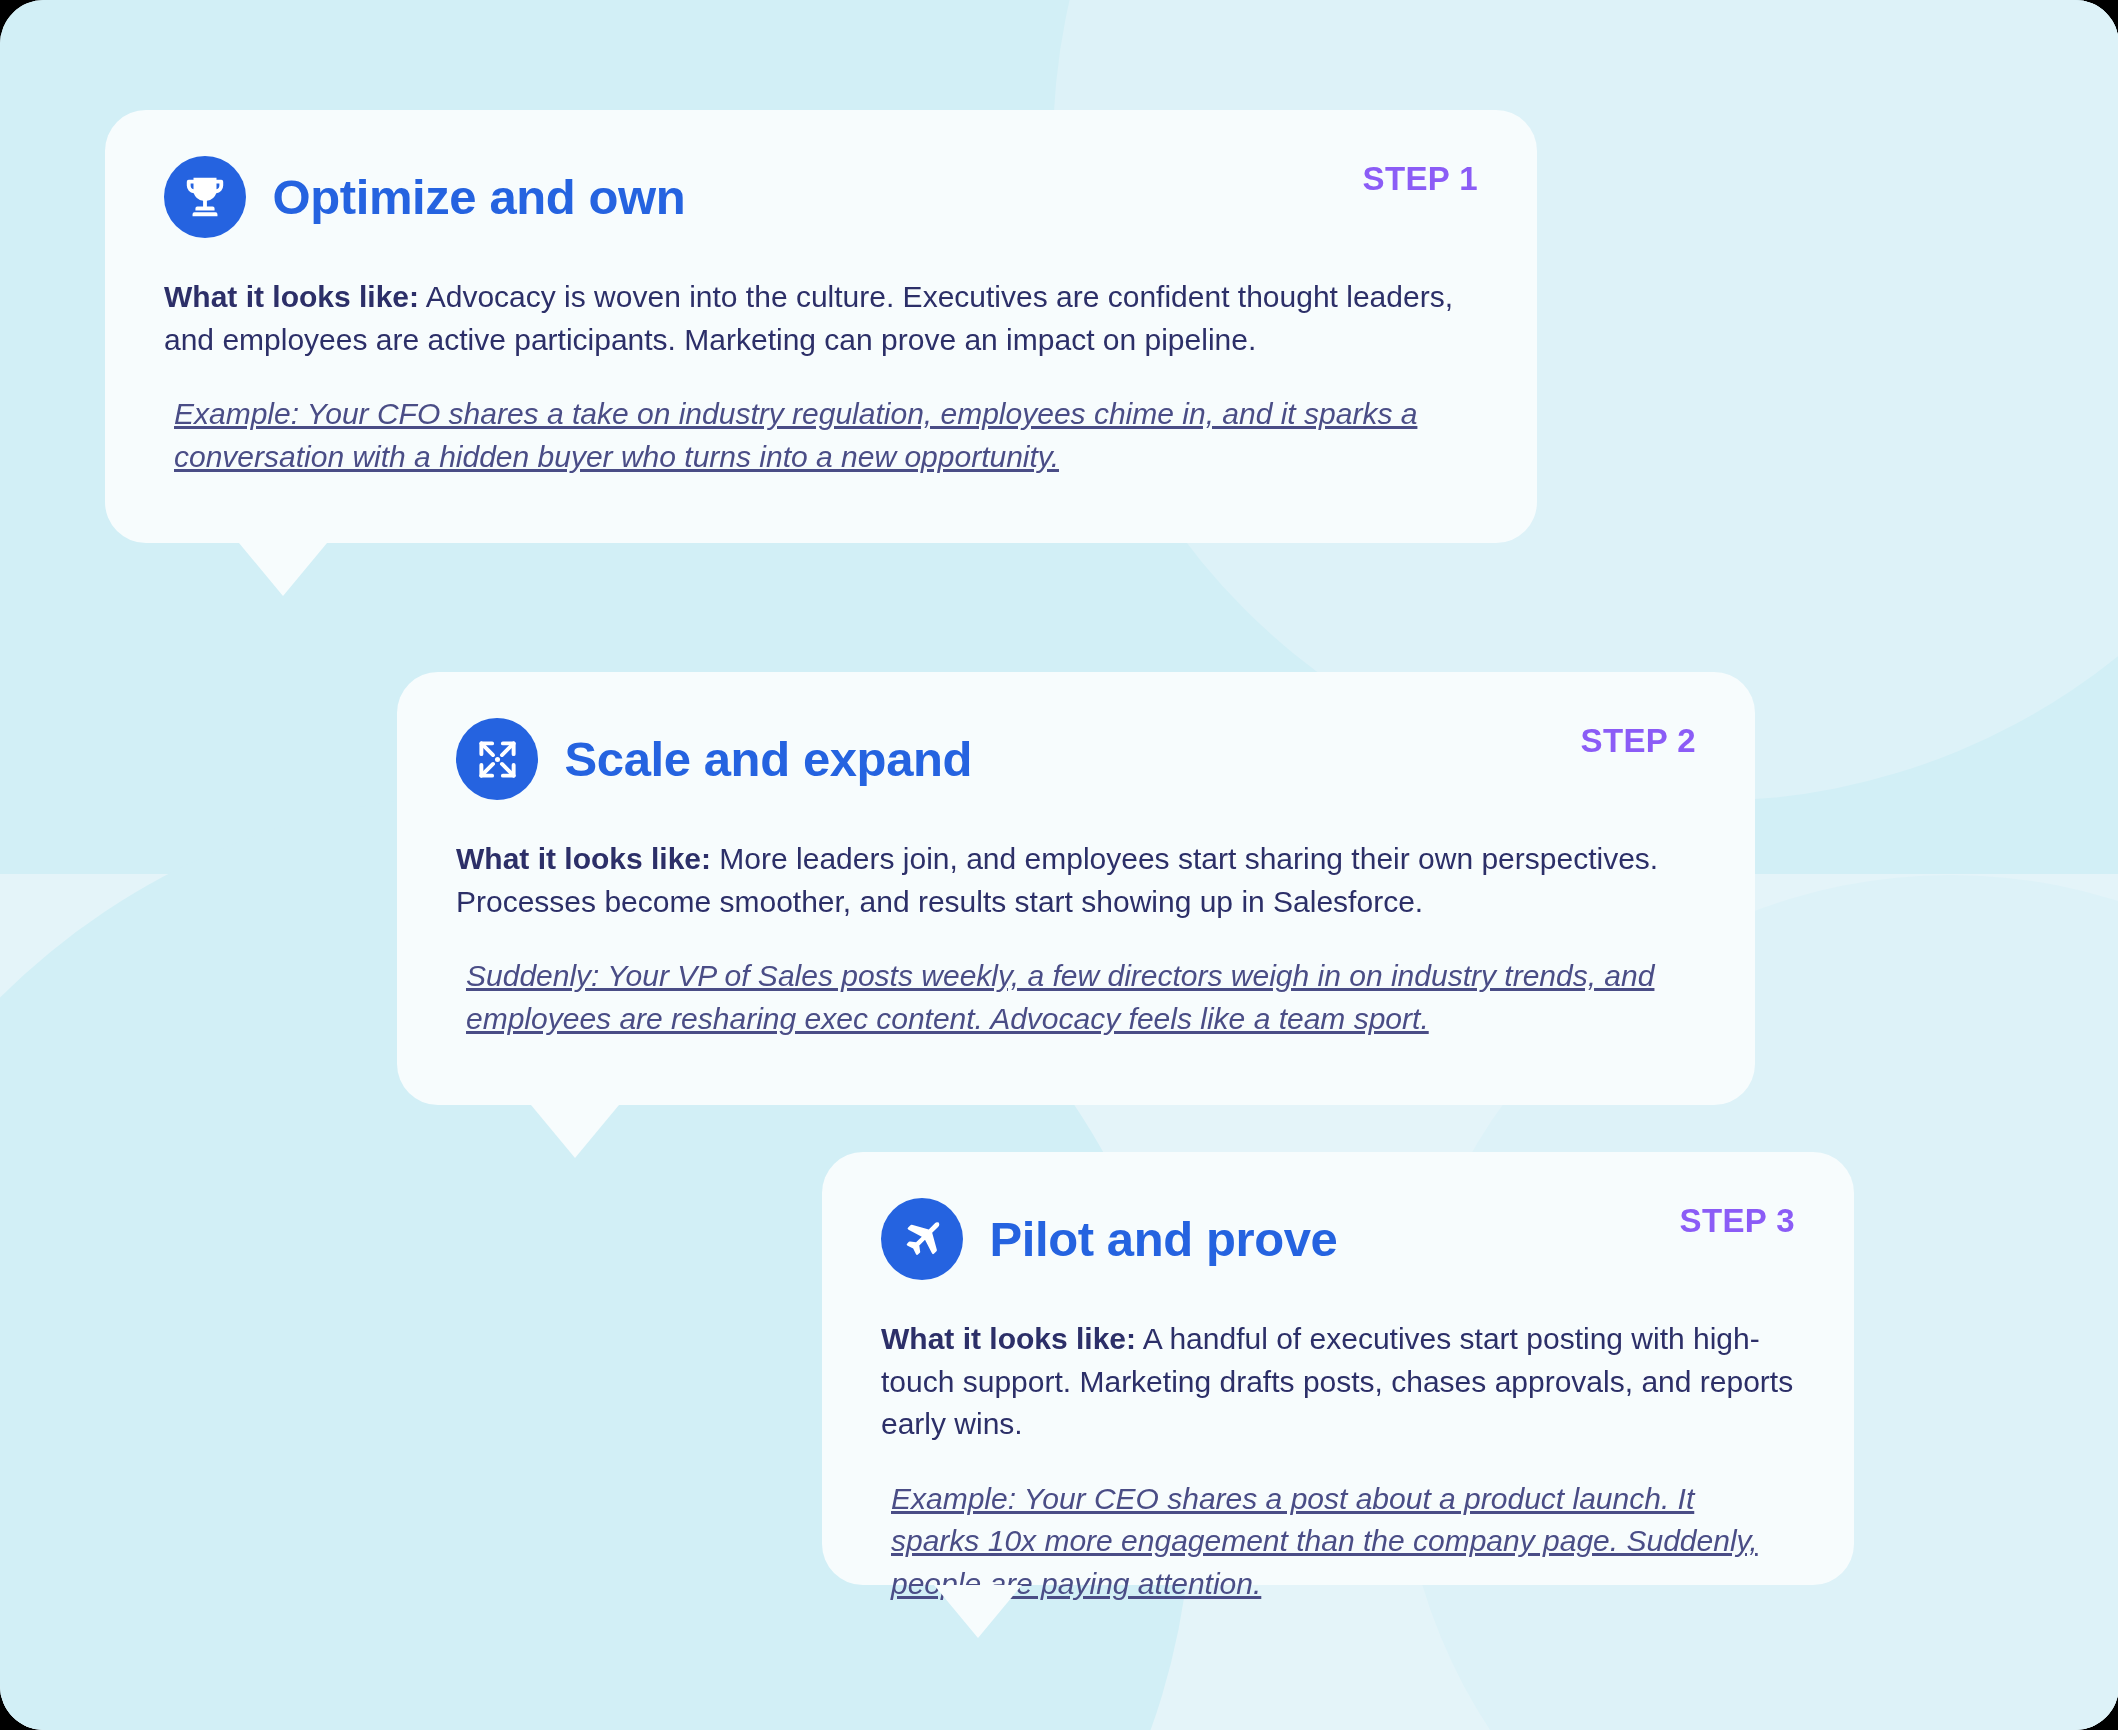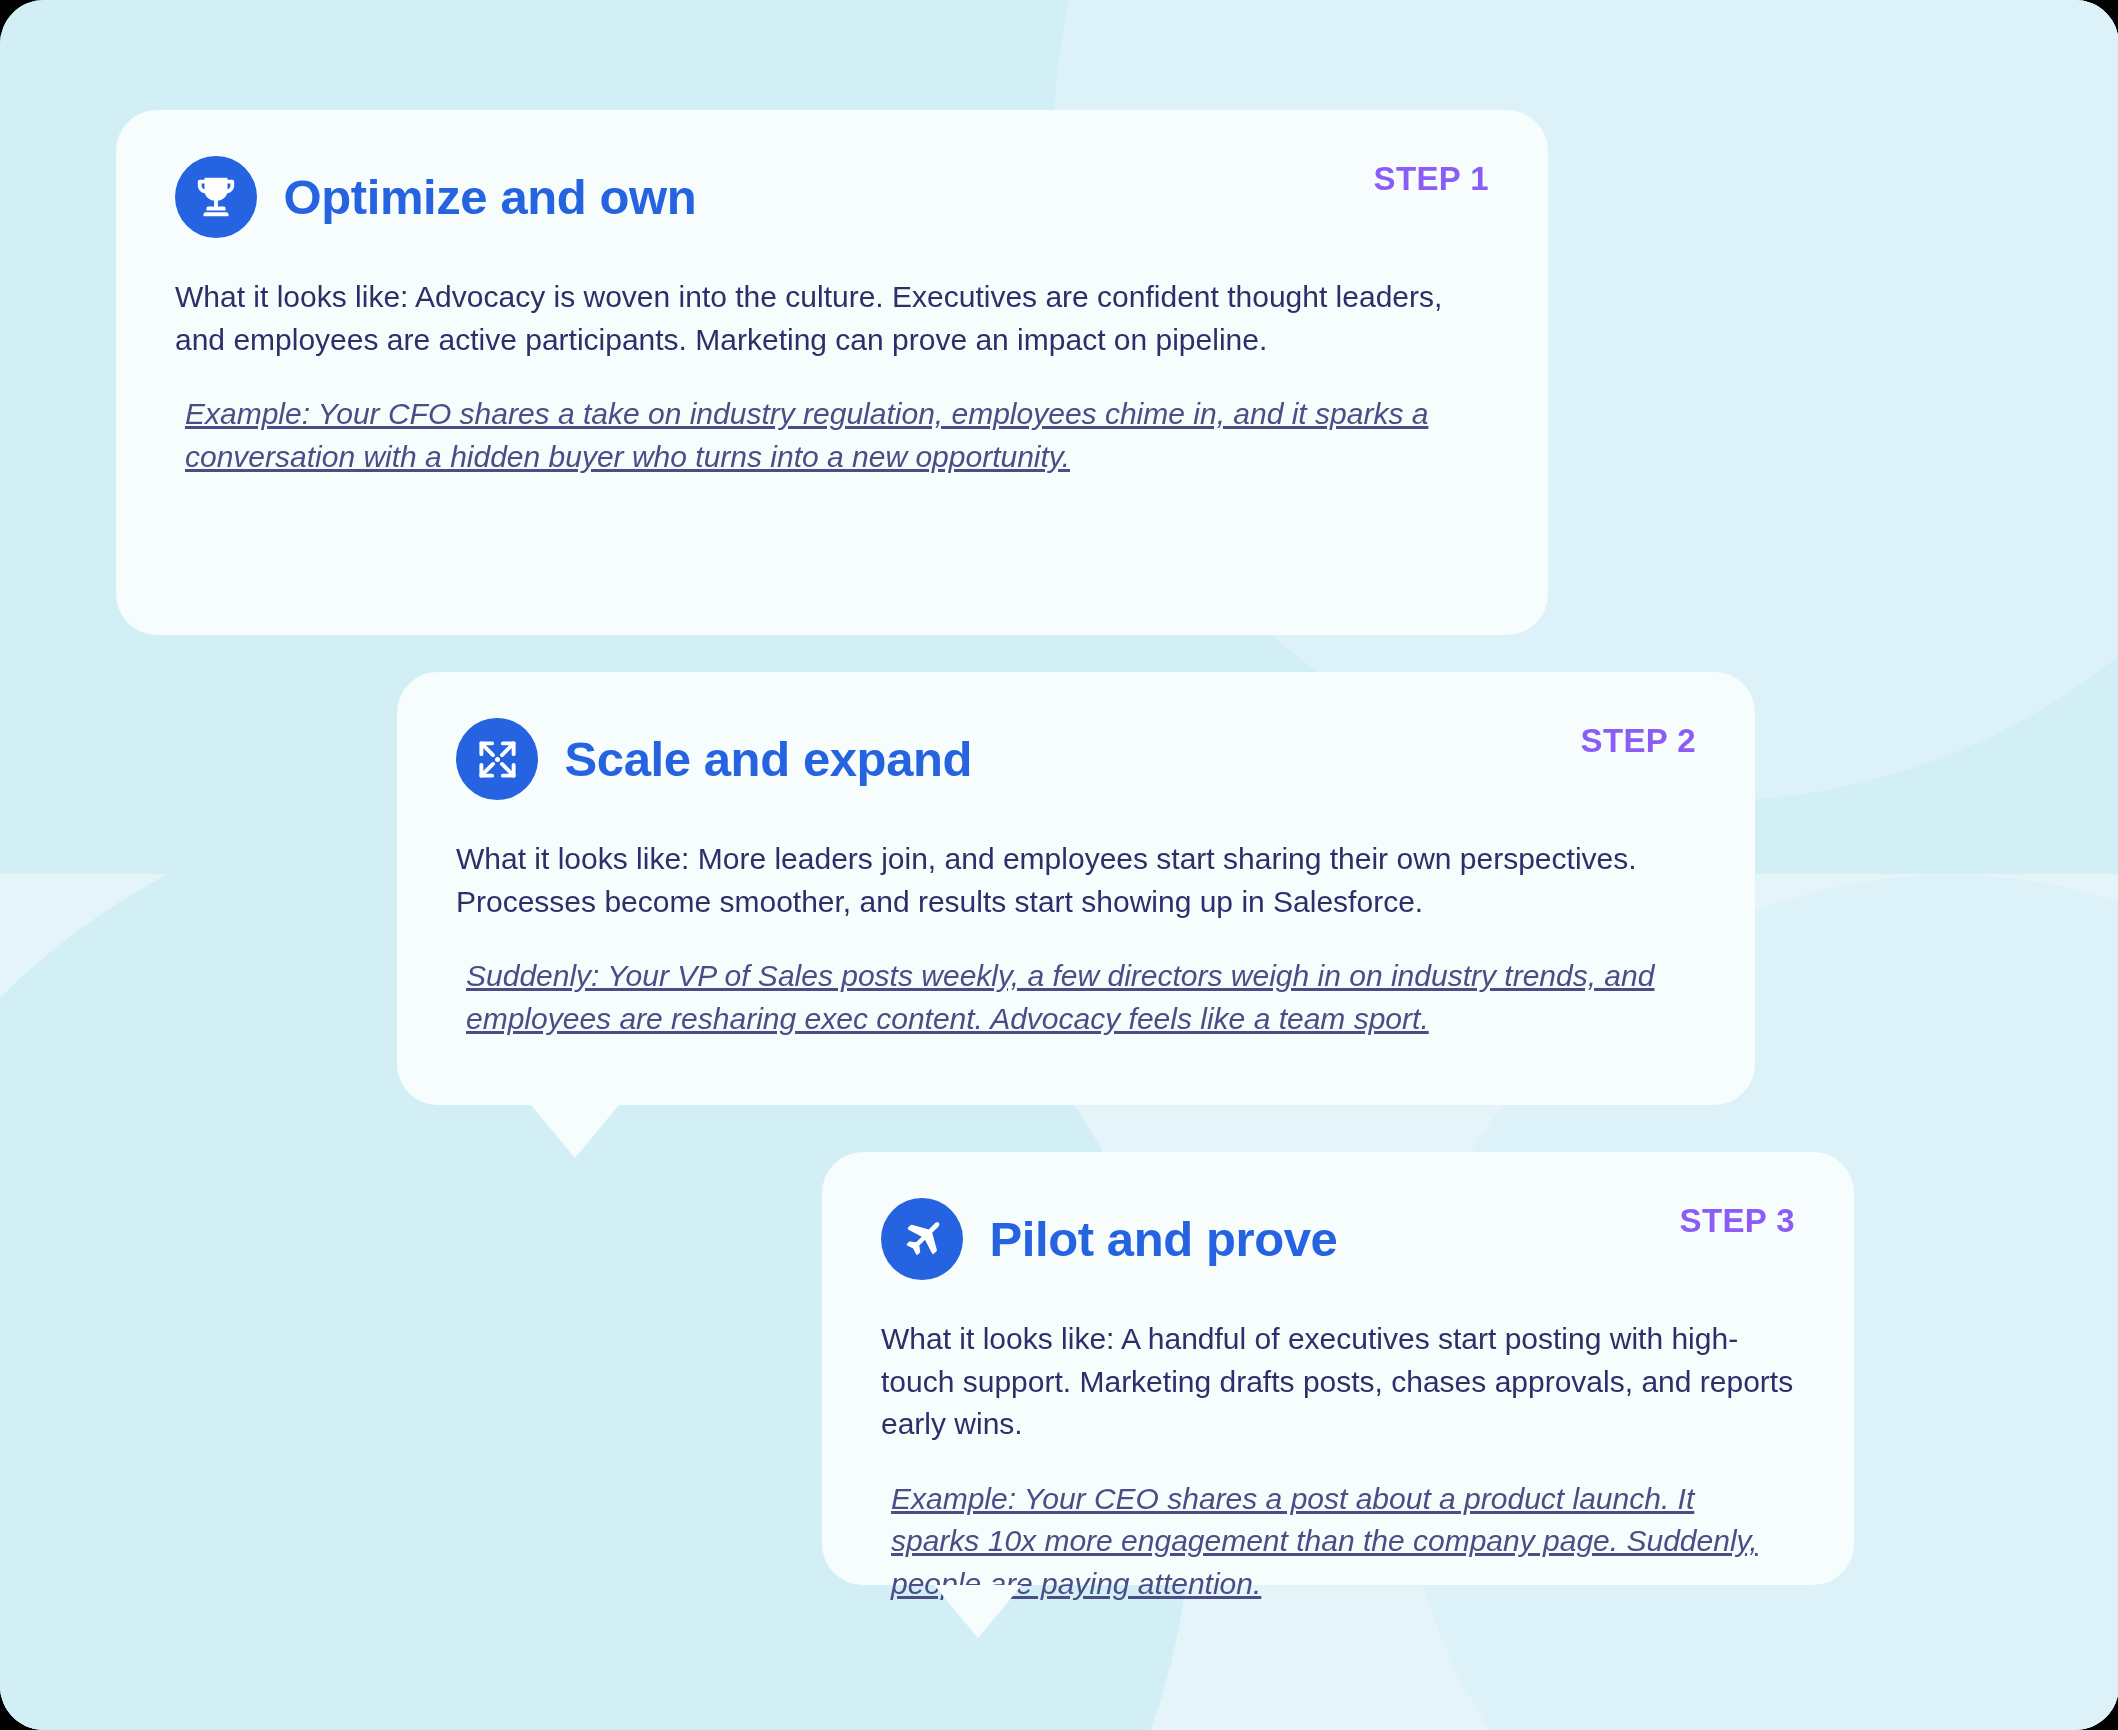--- a/index.html
+++ b/index.html
@@ -82,21 +82,21 @@
   }
   .card-tail {
     position: absolute;
     width: 0;
     height: 0;
     border-left: 44px solid transparent;
     border-right: 44px solid transparent;
     border-top: 53px solid #F7FCFD;
   }
 
-  #card-1 { left: 116px; top: 110px; width: 1432px; height: 525px; }
+  #card-1 { left: 105px; top: 110px; width: 1432px; height: 433px; }
   #card-1 .card-tail { left: 134px; top: 433px; }
 
   #card-2 { left: 397px; top: 672px; width: 1358px; height: 433px; }
   #card-2 .card-tail { left: 134px; top: 433px; }
 
   #card-3 { left: 822px; top: 1152px; width: 1032px; height: 433px; }
   #card-3 .card-tail { left: 112px; top: 433px; }
 
   .card-head {
     display: flex;
@@ -136,21 +136,21 @@
   }
 
   .body-text {
     font-size: 30px;
     line-height: 1.42;
     color: #2C2F68;
     margin: 0 0 32px 0;
     max-width: 1317px;
   }
   .body-text .lead {
-    font-weight: 400;
+    font-weight: 700;
   }
   .example-text {
     font-size: 30px;
     line-height: 1.42;
     color: #4A4D86;
     font-style: italic;
     margin: 10px;
     max-width: 1317px;
     text-decoration: underline;
   }

